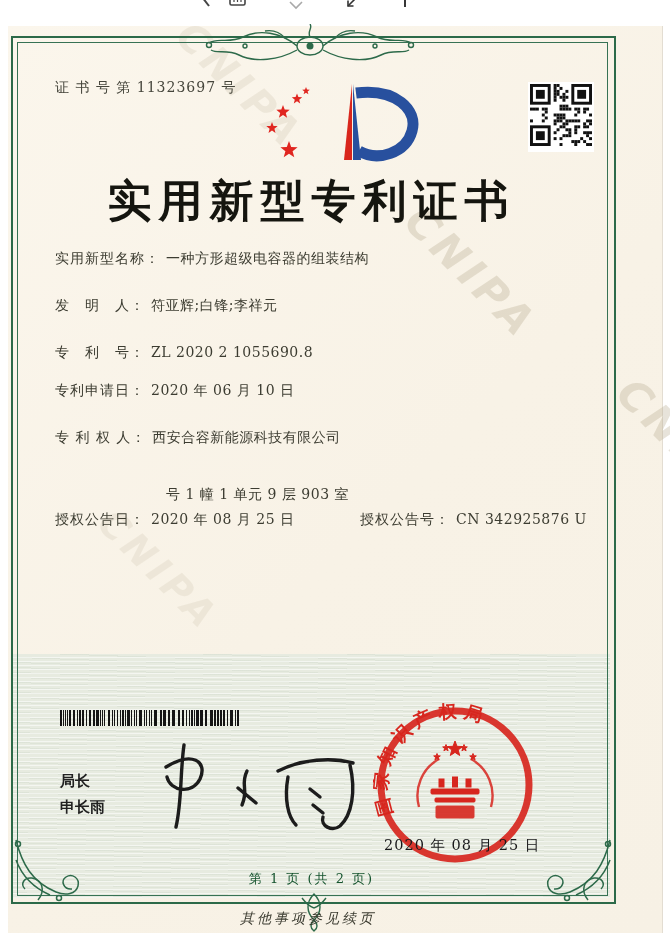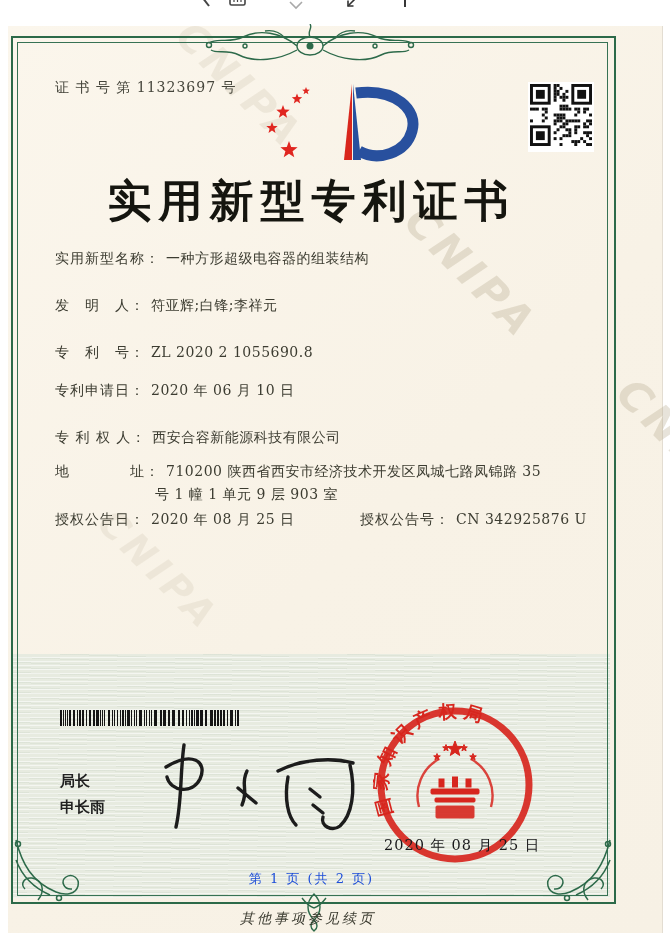--- a/index.html
+++ b/index.html
@@ -40,21 +40,21 @@
   
   #barcode{position:absolute;left:60px;top:710px;z-index:4;}
   #signer{position:absolute;left:60px;top:768px;z-index:4;
           font-family:"DejaVu Sans","Liberation Sans",sans-serif;
           font-size:15px;font-weight:bold;color:#222;line-height:26px;}
   #signature{position:absolute;left:150px;top:733px;z-index:5;}
   #seal{position:absolute;left:373px;top:703px;z-index:5;}
   #seal-date{position:absolute;left:384px;top:836px;z-index:6;font-size:14.5px;
              letter-spacing:1px;color:#18181a;white-space:nowrap;}
   #page-num{position:absolute;left:11px;top:870px;width:601px;z-index:4;text-align:center;
-            font-size:13px;letter-spacing:2px;color:#1d4ed8;}
+            font-size:13px;letter-spacing:2px;color:#14532d;}
   #cont-note{position:absolute;left:240px;top:910px;z-index:4;font-size:14px;font-style:italic;
              letter-spacing:3px;color:#3b3b30;}
   
   .orn{position:absolute;z-index:3;}
   
   .tb{position:absolute;z-index:10;}
 </style>
 </head>
 <body>
 
@@ -293,25 +293,22 @@
   </div>
   <div class="row" style="top:344px;">
     <span class="lab">专　利　号：</span><span class="val">ZL 2020 2 1055690.8</span>
   </div>
   <div class="row" style="top:382px;">
     <span class="lab">专利申请日：</span><span class="val">2020 年 06 月 10 日</span>
   </div>
   <div class="row" style="top:429px;">
     <span class="lab">专 利 权 人：</span><span class="val">西安合容新能源科技有限公司</span>
   </div>
-  <div class="row" style="top:463px;">
-    <span class="lab">地　　　　址：</span><span class="val">710200 陕西省西安市经济技术开发区凤城七路凤锦路 35</span>
-  </div>
   <div class="row" style="top:486px;left:150px;">
-    <span class="val" style="margin-left:5px;">号 1 幢 1 单元 9 层 903 室</span>
+    <span class="val" style="margin-left:16px;">号 1 幢 1 单元 9 层 903 室</span>
   </div>
   <div class="row" style="top:511px;">
     <span class="lab">授权公告日：</span><span class="val">2020 年 08 月 25 日</span>
   </div>
   <div class="row" style="top:511px;left:360px;">
     <span class="lab">授权公告号：</span><span class="val">CN 342925876 U</span>
   </div>
 
 
   <div id="barcode">

